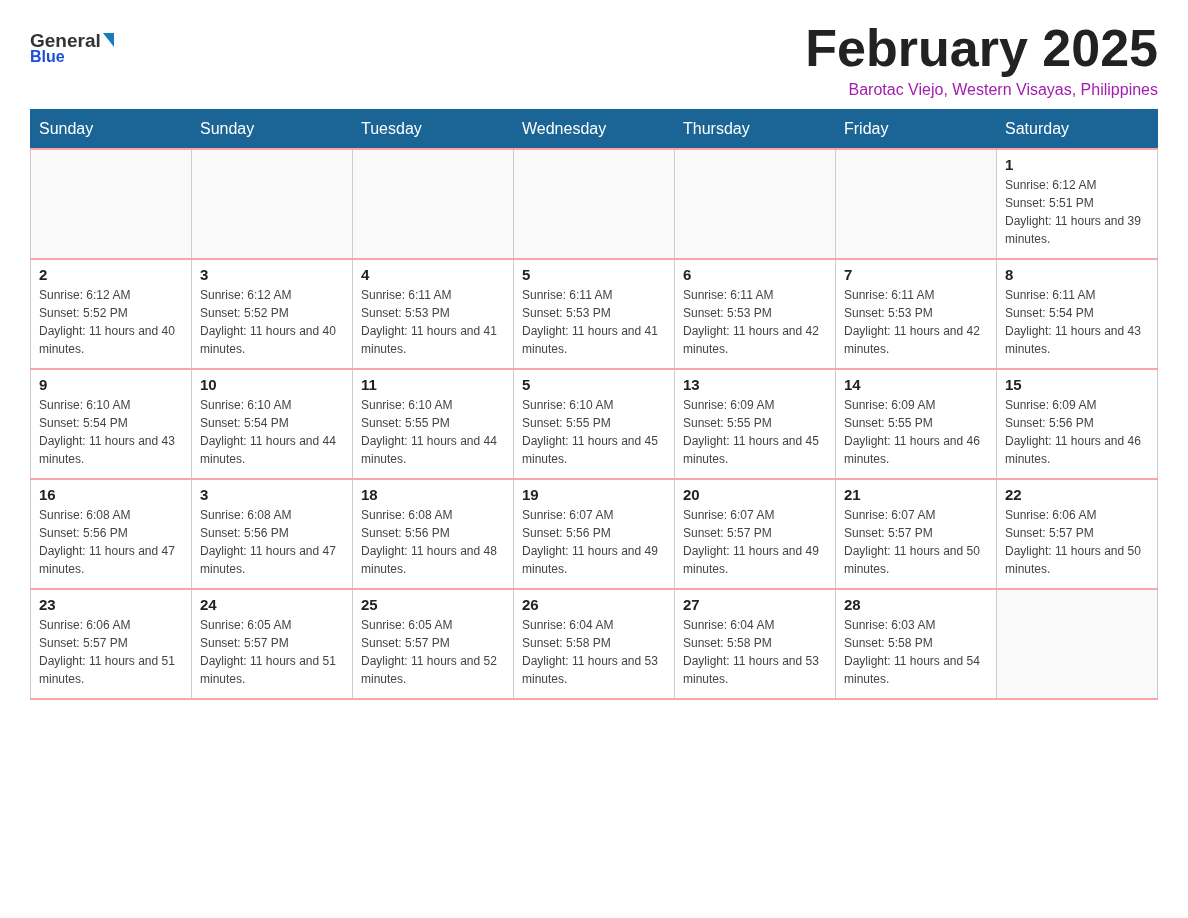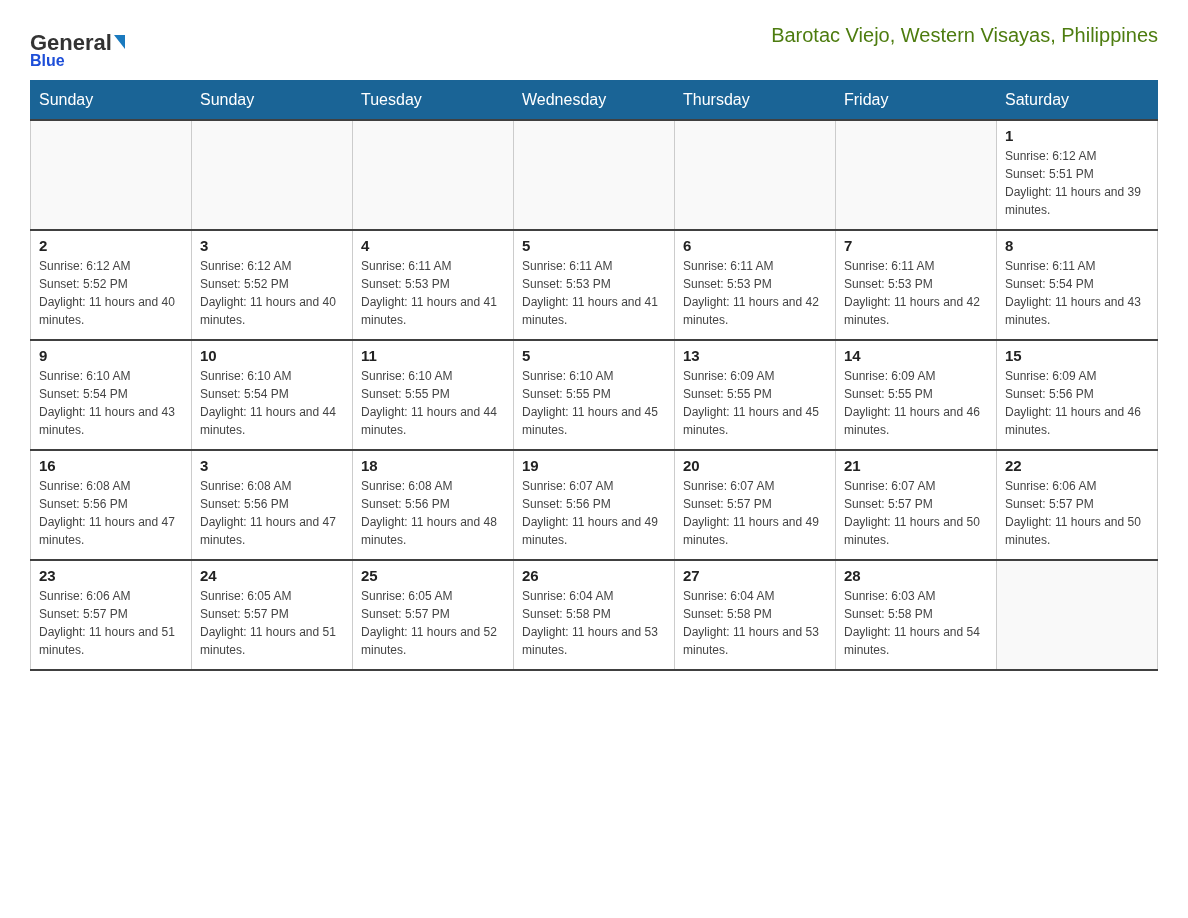--- a/index.html
+++ b/index.html
@@ -16,43 +16,43 @@
       align-items: flex-start;
       margin-bottom: 10px;
     }
     .logo {
       display: flex;
       flex-direction: column;
       align-items: flex-start;
       padding-top: 10px;
     }
     .logo-general {
-      font-size: 22px;
+      font-size: 19px;
       font-weight: bold;
       color: #333;
       letter-spacing: 0;
     }
     .logo-blue {
       font-size: 16px;
       font-weight: bold;
       color: #1d4ed8;
       margin-top: -4px;
     }
     .title-area {
       text-align: right;
     }
     .month-title {
       font-size: 52px;
       font-weight: bold;
       color: #222;
       line-height: 1.1;
     }
     .subtitle {
-      font-size: 20px;
-      color: #4d7c0f;
+      font-size: 16px;
+      color: #a21caf;
       margin-top: 4px;
     }
     .calendar {
       width: 100%;
       border-collapse: collapse;
       margin-top: 10px;
     }
     .calendar th {
       background: #1a6496;
       color: #fff;
@@ -82,35 +82,36 @@
       color: #222;
       display: block;
       margin-bottom: 3px;
     }
     .day-info {
       font-size: 12px;
       color: #444;
       line-height: 1.5;
     }
     .calendar tr {
-      border-bottom: 2px solid #404040;
+      border-bottom: 2px solid #fca5a5;
     }
   </style>
 </head>
 <body>
 
 <div class="header">
   <div class="logo">
     <div style="display:flex;align-items:center;">
       <span class="logo-general">General</span>
       <span style="display:inline-block;width:0;height:0;border-left:11px solid transparent;border-top:14px solid #1a7abf;margin-left:2px;margin-top:-2px;"></span>
     </div>
     <span class="logo-blue">Blue</span>
   </div>
   <div class="title-area">
+    <div class="month-title">February 2025</div>
     <div class="subtitle">Barotac Viejo, Western Visayas, Philippines</div>
   </div>
 </div>
 
 <table class="calendar">
   <thead>
     <tr>
     <th>Sunday</th>
         <th>Sunday</th>
         <th>Tuesday</th>

